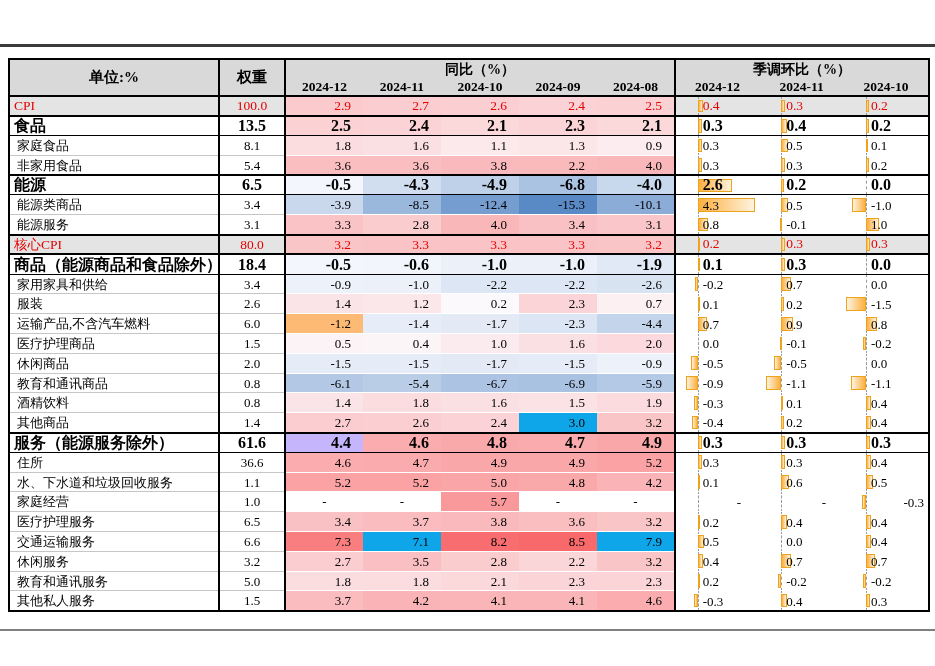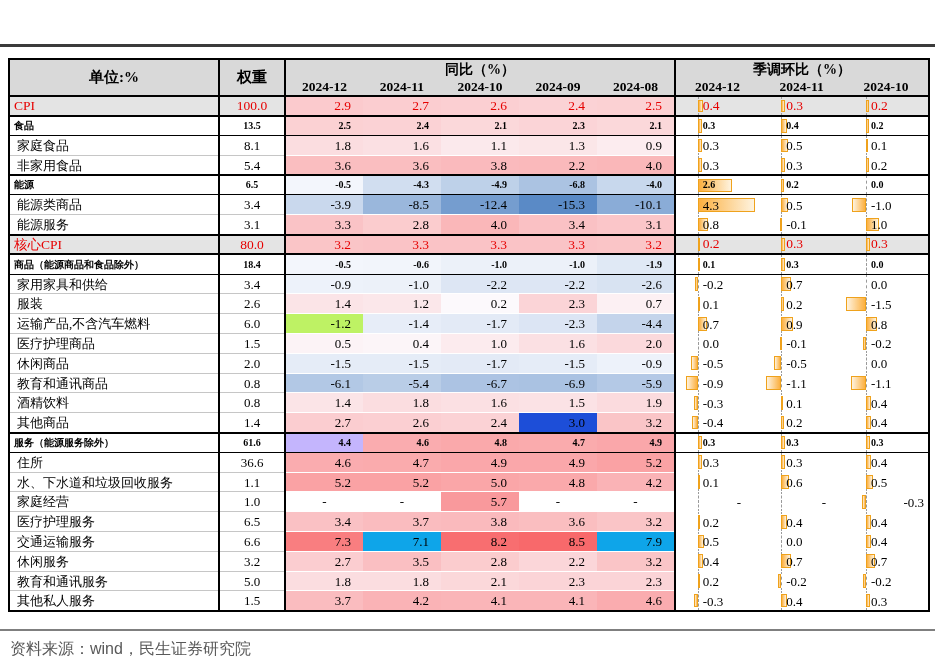--- a/index.html
+++ b/index.html
@@ -16,21 +16,21 @@
   th.date{font-size:13.5px;height:17px}
   .wt{border-left:2px solid #000;border-right:2px solid #000;text-align:center}
   .m0{border-left:2px solid #000}
   tbody td{height:19.8px;font-size:13px;color:#000}
   td.lab{text-align:left;padding-left:4px}
   tr.sub td.lab{padding-left:7px}
   td.yoy{text-align:right;padding-right:12px}
   td.yoy.dash{text-align:center;padding-right:0}
   td.mom{position:relative;background:#fff}
   tr.total td{background:#E4E4E4;color:#E60000;font-weight:400;font-size:13.5px;border-top:2px solid #000;border-bottom:2px solid #000}
-  tr.section td{font-weight:700;font-size:10px;border-top:2px solid #000;border-bottom:1px solid #000}
+  tr.section td{font-weight:700;font-size:16px;border-top:2px solid #000;border-bottom:1px solid #000}
   tr.sub td{border-top:1px solid #C6C6C6}
   tr.sub td.yoy,tr.sub td.mom{border-top:1px solid #FFF}
   .axis{position:absolute;left:26%;top:-1px;bottom:-1px;width:0;border-left:1px dashed #9A9A9A;z-index:1}
   .bar{position:absolute;top:2.5px;bottom:2.5px;z-index:1;border:1px solid #EFA21C;background:linear-gradient(to right,#FCB040,#FEF3DF)}
   .bar.neg{background:linear-gradient(to left,#FCB040,#FEF3DF)}
   .mval{position:absolute;left:calc(26% + 5px);top:50%;transform:translateY(-50%);z-index:2}
   .mval.dash{left:auto;right:18px}
   .mval.right{left:auto;right:4px}
   .src-rule{position:absolute;left:0;top:629px;width:935px;height:2px;background:#7F7F7F}
   .source{position:absolute;left:10px;top:639px;font-family:"Liberation Sans","DejaVu Sans",sans-serif;font-size:16px;color:#595959}
@@ -330,21 +330,21 @@
           </td>
           <td class="mom">
             <span class="axis"></span>
             <span class="bar neg" style="left:2%;width:24%"></span>
             <span class="mval">-1.5</span>
           </td>
         </tr>
         <tr class="sub">
           <td class="lab">运输产品,不含汽车燃料</td>
           <td class="wt">6.0</td>
-          <td class="yoy" style="background:#bef264">-1.2</td>
+          <td class="yoy" style="background:#fdba74">-1.2</td>
           <td class="yoy" style="background:rgb(231,237,248)">-1.4</td>
           <td class="yoy" style="background:rgb(227,234,246)">-1.7</td>
           <td class="yoy" style="background:rgb(220,229,244)">-2.3</td>
           <td class="yoy" style="background:rgb(196,212,235)">-4.4</td>
           <td class="mom m0">
             <span class="axis"></span>
             <span class="bar" style="left:26%;width:11.2%"></span>
             <span class="mval">0.7</span>
           </td>
           <td class="mom">
@@ -451,21 +451,21 @@
             <span class="bar" style="left:26%;width:6.4%"></span>
             <span class="mval">0.4</span>
           </td>
         </tr>
         <tr class="sub">
           <td class="lab">其他商品</td>
           <td class="wt">1.4</td>
           <td class="yoy" style="background:rgb(251,205,208)">2.7</td>
           <td class="yoy" style="background:rgb(251,207,210)">2.6</td>
           <td class="yoy" style="background:rgb(251,210,213)">2.4</td>
-          <td class="yoy" style="background:#1d4ed8">3.0</td>
+          <td class="yoy" style="background:#0ea5e9">3.0</td>
           <td class="yoy" style="background:rgb(250,197,199)">3.2</td>
           <td class="mom m0">
             <span class="axis"></span>
             <span class="bar neg" style="left:19.6%;width:6.4%"></span>
             <span class="mval">-0.4</span>
           </td>
           <td class="mom">
             <span class="axis"></span>
             <span class="bar" style="left:26%;width:3.2%"></span>
             <span class="mval">0.2</span>
@@ -686,14 +686,13 @@
           <td class="mom">
             <span class="axis"></span>
             <span class="bar" style="left:26%;width:4.8%"></span>
             <span class="mval">0.3</span>
           </td>
         </tr>
       </tbody>
   </table>
 
   <div class="src-rule"></div>
-  <div class="source">资料来源：wind，民生证券研究院</div>
 </div>
 
 </body></html>

